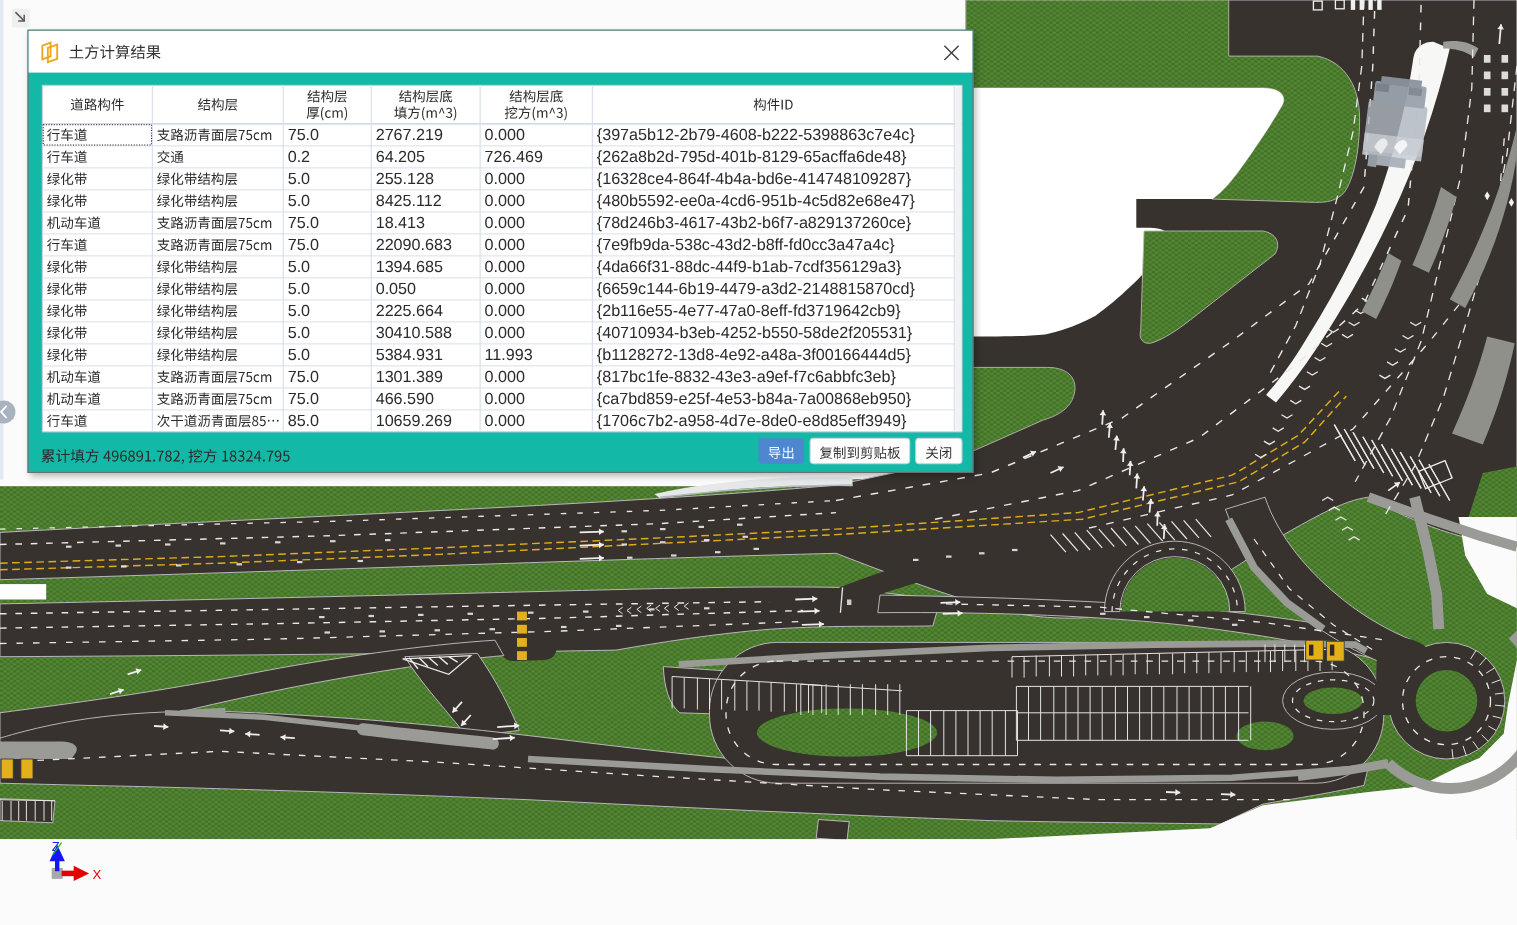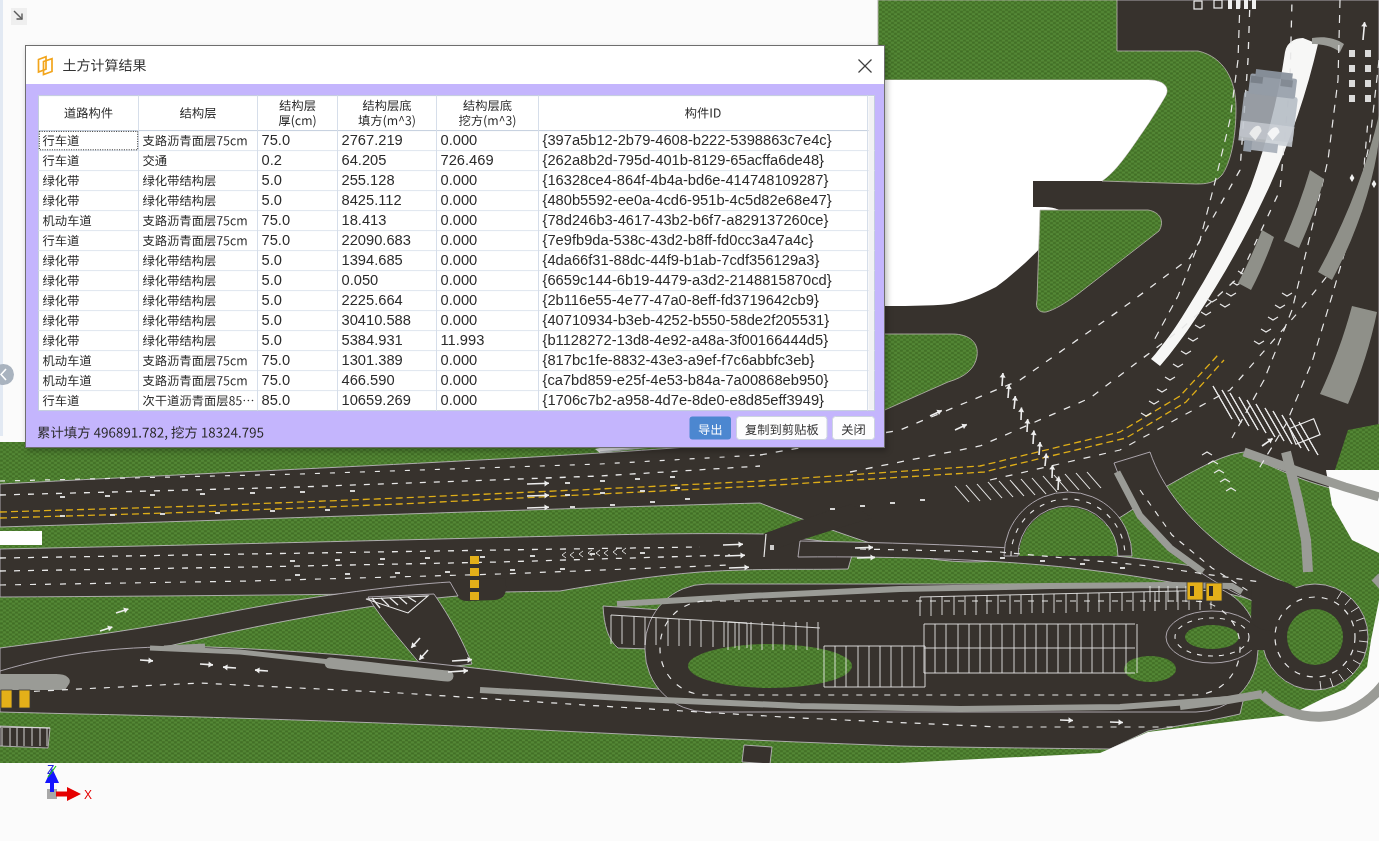--- a/index.html
+++ b/index.html
@@ -1,20 +1,20 @@
 <!DOCTYPE html>
 <html><head><meta charset="utf-8">
 <style>
 html,body{margin:0;padding:0;width:1379px;height:841px;overflow:hidden;background:#fbfbfb;
 font-family:"Liberation Sans",sans-serif;}
 #stage{position:relative;width:1379px;height:841px;}
 #mapsvg{position:absolute;left:0;top:0;}
 #leftstrip{position:absolute;left:0;top:0;width:3px;height:436px;background:#e2e9f3;}
 #cornerbox{position:absolute;left:11px;top:8px;width:16px;height:17px;background:#efefef;}
-#dlg{position:absolute;left:25px;top:45px;width:860px;height:403px;background:#c4b5fd;
+#dlg{position:absolute;left:25px;top:27px;width:860px;height:403px;background:#14b8a6;
 border:1px solid #6e6e6e;box-shadow:2px 3px 6px rgba(0,0,0,0.28);box-sizing:border-box;}
 #dlgtitle{position:absolute;left:0;top:0;width:100%;height:38px;background:#ffffff;}
 #chev{position:absolute;left:-7px;top:364px;width:21px;height:21px;border-radius:50%;background:#a9b3bf;}
 </style></head>
 <body>
 <div id="stage">
 <svg id="mapsvg" width="1379" height="841" viewBox="0 0 1379 841">
 <defs>
 <pattern id="grass" width="6" height="4.4" patternUnits="userSpaceOnUse">
  <rect width="6" height="4.4" fill="#4b7a2b"></rect>

